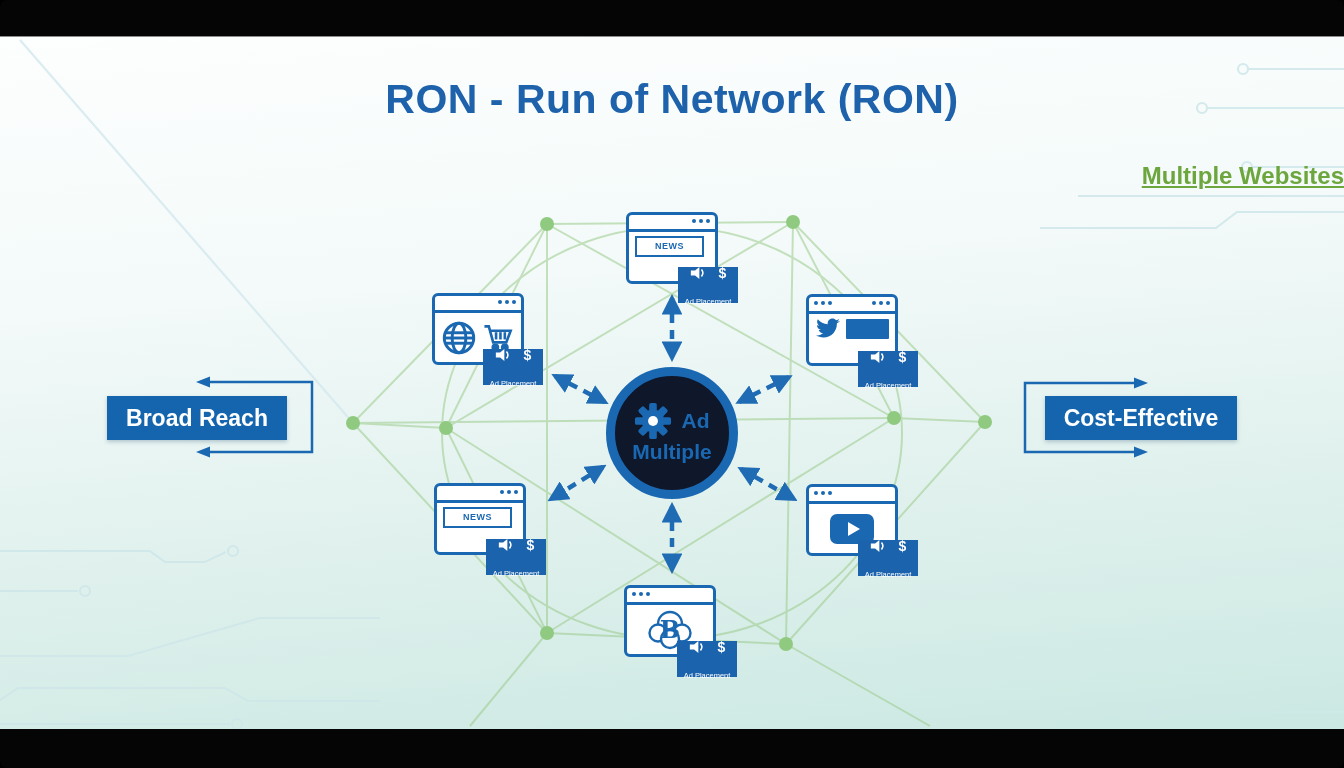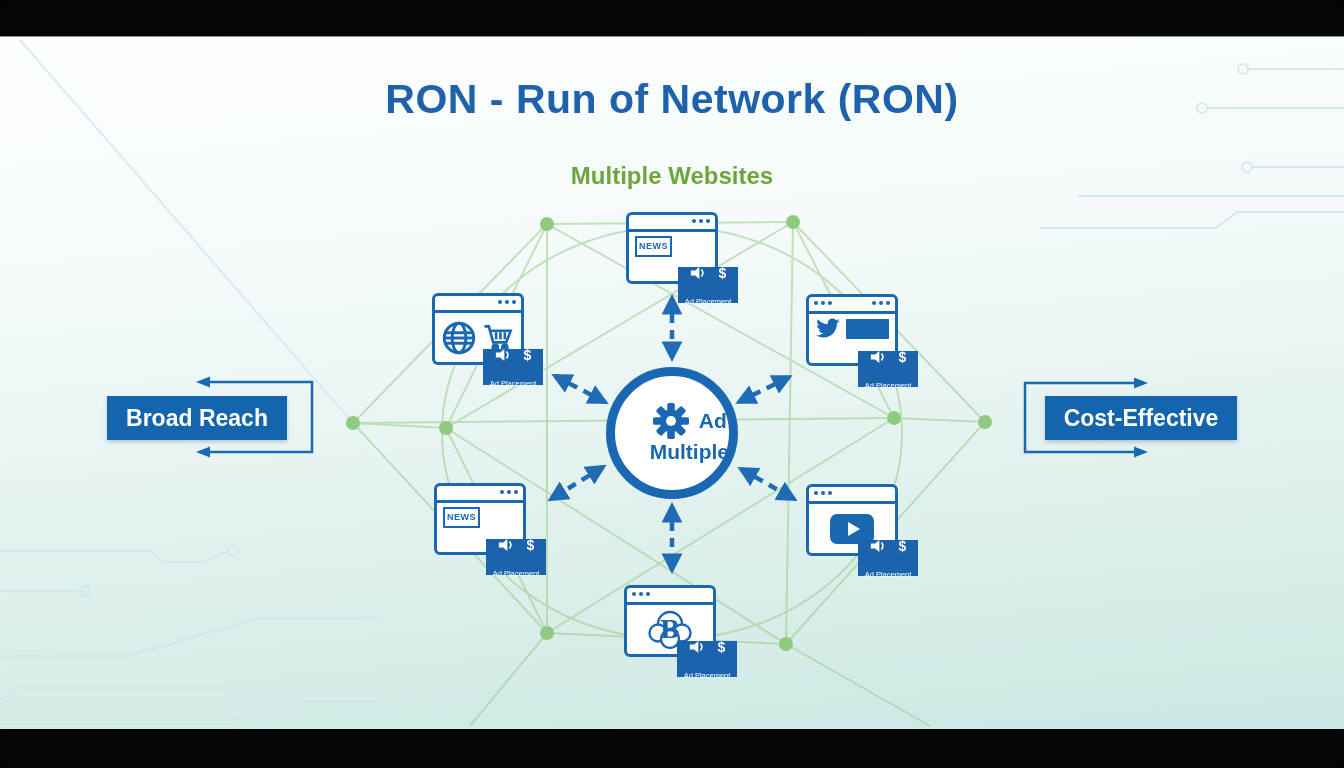--- a/index.html
+++ b/index.html
@@ -6,45 +6,45 @@
   .stage{position:relative;width:1344px;height:768px;overflow:hidden;background:#000;
          font-family:"Liberation Sans","DejaVu Sans",sans-serif;border-radius:8px;}
   .bar{position:absolute;left:0;width:100%;background:#050505;z-index:6;}
   .bar.top{top:0;height:36px;border-bottom:1px solid #8d8d8d;}
   .bar.bottom{bottom:0;height:39px;}
   .content{position:absolute;left:0;top:37px;width:1344px;height:692px;
            background:linear-gradient(175deg,#fdfefe 0%,#f3faf9 35%,#def0ec 70%,#cbe8e2 100%);}
   svg.overlay{position:absolute;left:0;top:0;z-index:1;}
   .page-title{position:absolute;left:0;top:76px;width:100%;text-align:center;z-index:3;
               font-size:41px;font-weight:bold;color:#1e62ab;letter-spacing:.5px;}
-  .subtitle{position:absolute;left:0;top:162px;width:100%;text-align:center;z-index:3;
-            font-size:24px;font-weight:bold;color:#6ca63d;}
+  .subtitle{position:absolute;left:0;top:162px;width:100%;text-align:right;z-index:3;
+            font-size:24px;font-weight:bold;color:#6ca63d;text-decoration:underline;}
   
   .site{position:absolute;width:92px;height:72px;background:#fff;border:3px solid #1a68b2;
         border-radius:6px;z-index:2;box-sizing:border-box;}
   .site-header{height:14px;border-bottom:3px solid #1a68b2;position:relative;}
   .dots{position:absolute;top:4px;display:flex;gap:3px;}
   .dots.right{right:5px;} .dots.left{left:5px;}
   .dots i{width:4px;height:4px;border-radius:50%;background:#1a68b2;display:block;}
   .site-body{position:relative;height:49px;padding:4px 6px;box-sizing:border-box;}
   .news-row{display:flex;gap:5px;align-items:flex-start;}
   .news-box{border:2px solid #1a68b2;color:#1a68b2;font-weight:bold;font-size:9px;
-            letter-spacing:.5px;padding:4px 2px;line-height:1;}
+            letter-spacing:.5px;padding:4px 18px;line-height:1;}
   .tl{background:#1a68b2;height:3px;border-radius:1px;margin-top:3px;}
   .tl.w100{width:100%;} .tl.w45{width:45px;} .tl.w26{width:26px;}
   .flex1{flex:1;}
   .badge{position:absolute;width:60px;height:36px;background:#1b63ad;z-index:3;
          display:flex;flex-direction:column;align-items:center;justify-content:center;}
   .badge-row{display:flex;align-items:center;gap:12px;margin-top:1px;}
   .badge-dollar{color:#fff;font-weight:bold;font-size:14px;line-height:1;}
   .badge-label{color:#fff;font-size:7.5px;margin-top:17px;white-space:nowrap;}
   
   .hub{position:absolute;left:606px;top:367px;width:132px;height:132px;border-radius:50%;
-       background:#ffffff;border:9px solid #1a68b2;box-sizing:border-box;z-index:4;
-       display:flex;align-items:center;justify-content:flex-end;}
+       background:#0f172a;border:9px solid #1a68b2;box-sizing:border-box;z-index:4;
+       display:flex;align-items:center;justify-content:center;}
   .hub-inner{display:flex;flex-direction:column;align-items:center;line-height:1.15;}
   .hub-row{display:flex;align-items:center;gap:9px;}
   .hub-text{color:#1a68b2;font-weight:bold;font-size:21px;}
   
   .callout{position:absolute;top:396px;height:44px;background:#1565ae;color:#fff;z-index:3;
            font-weight:bold;font-size:23px;display:flex;align-items:center;justify-content:center;
            box-shadow:0 2px 4px rgba(20,60,100,.25);}
   .callout.left{left:107px;width:180px;}
   .callout.right{left:1045px;width:192px;}
   .play-wrap{display:flex;align-items:center;justify-content:center;height:100%;}

